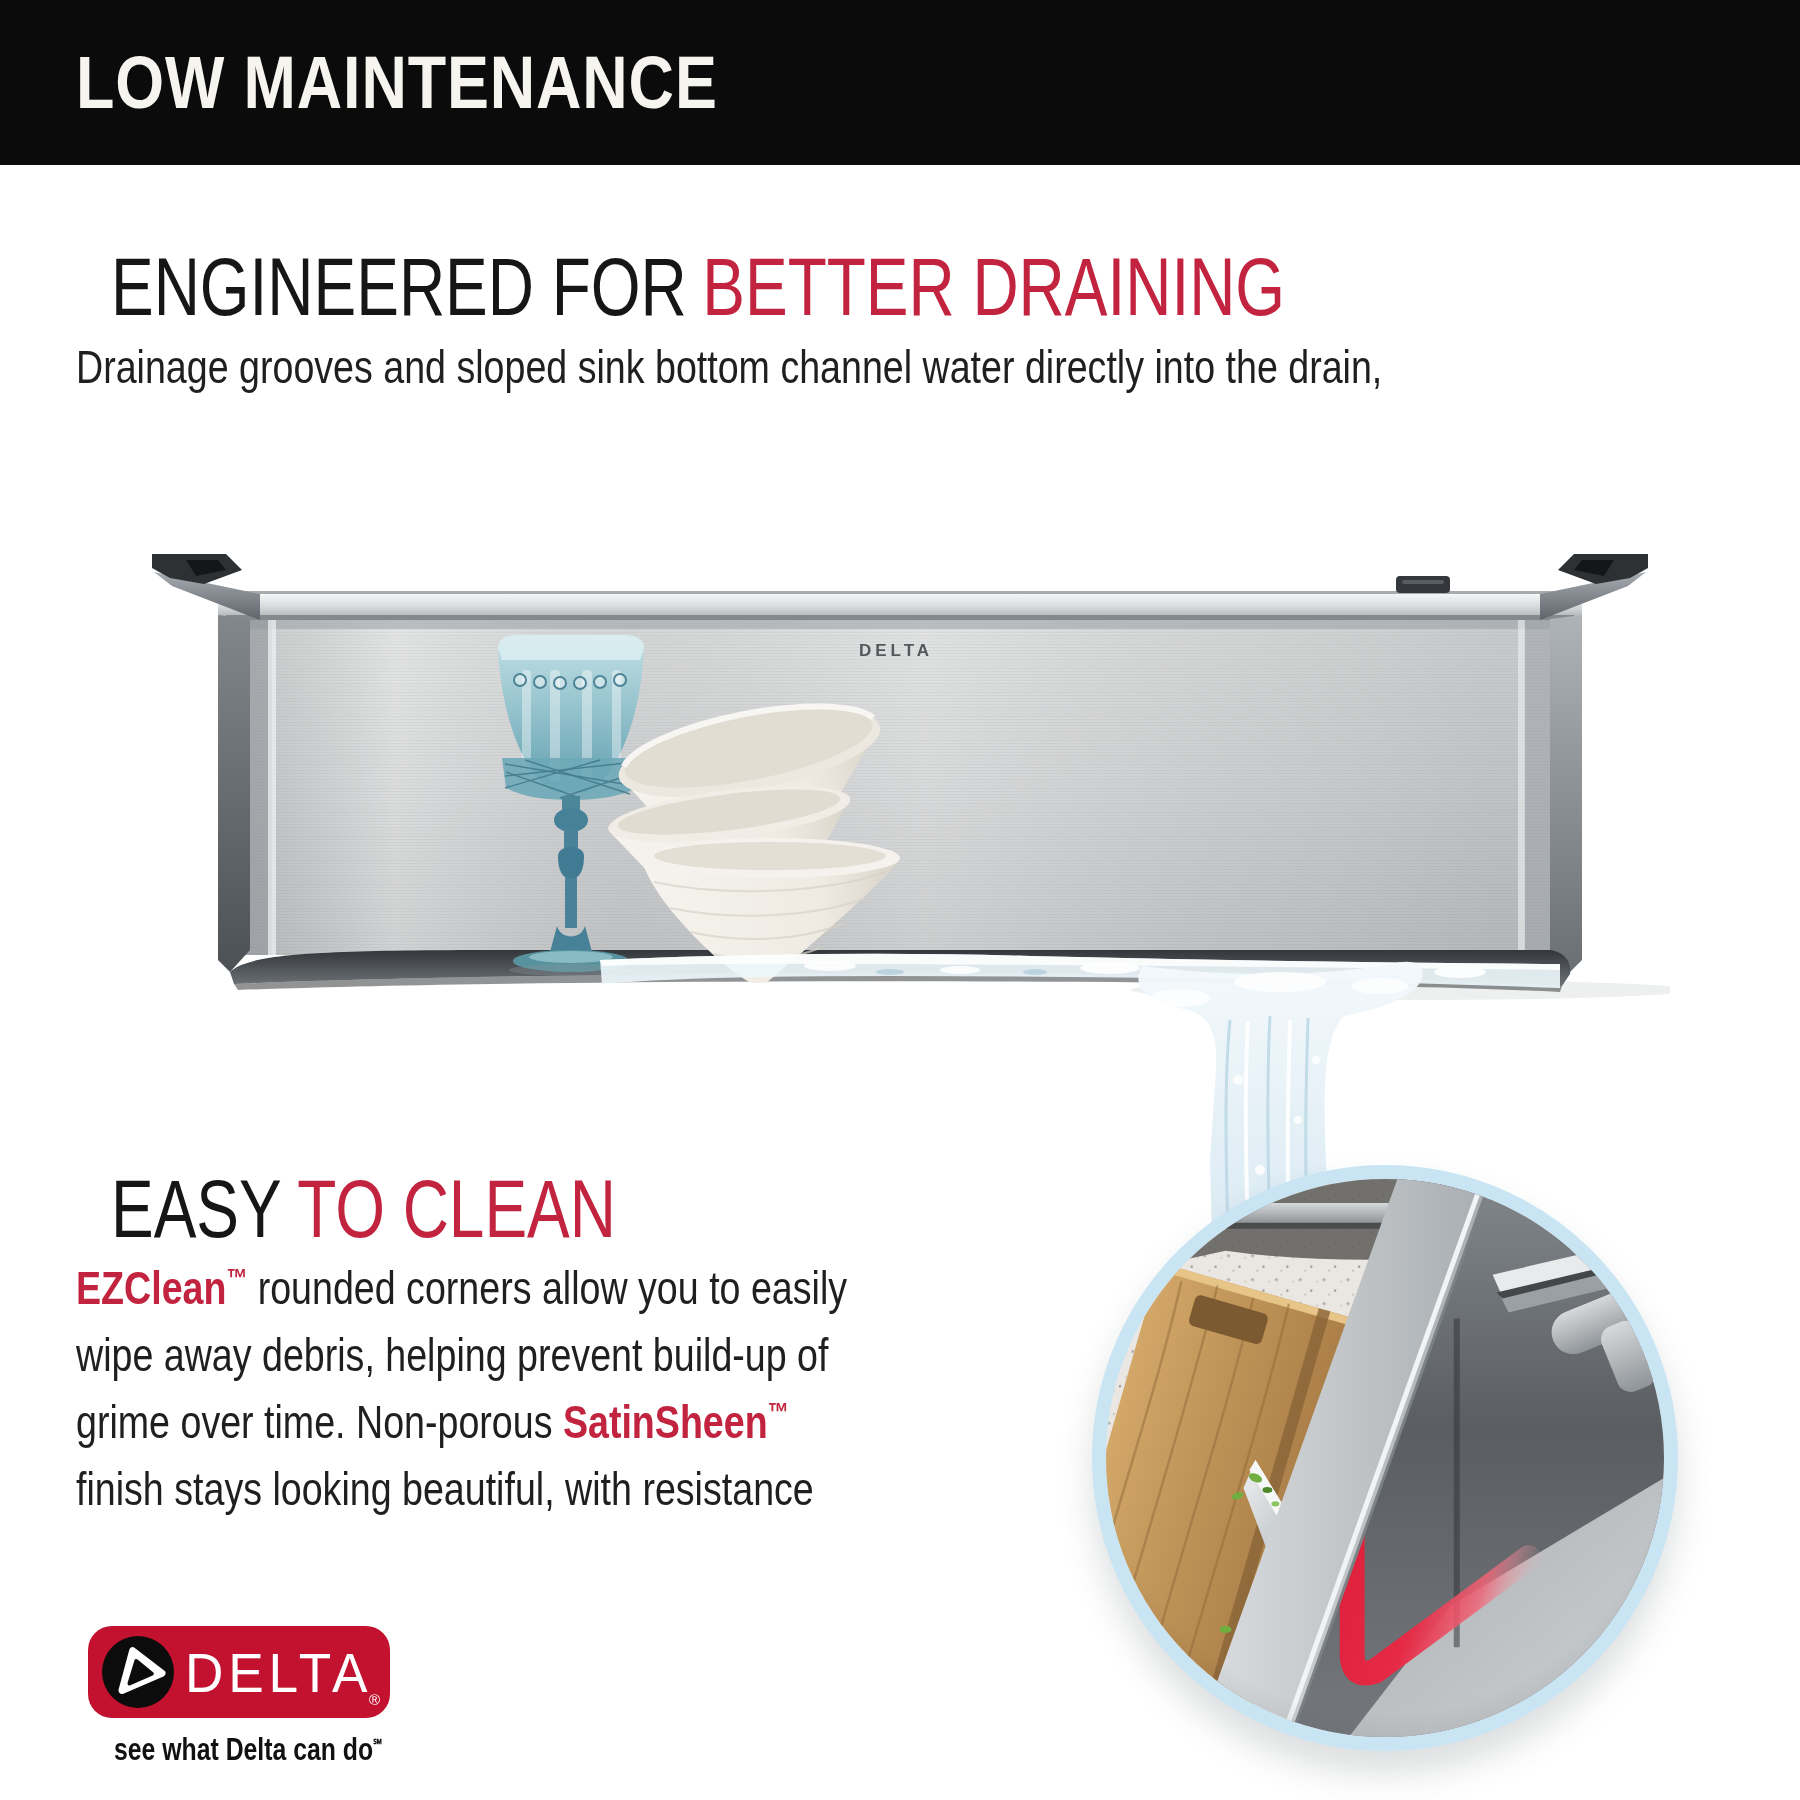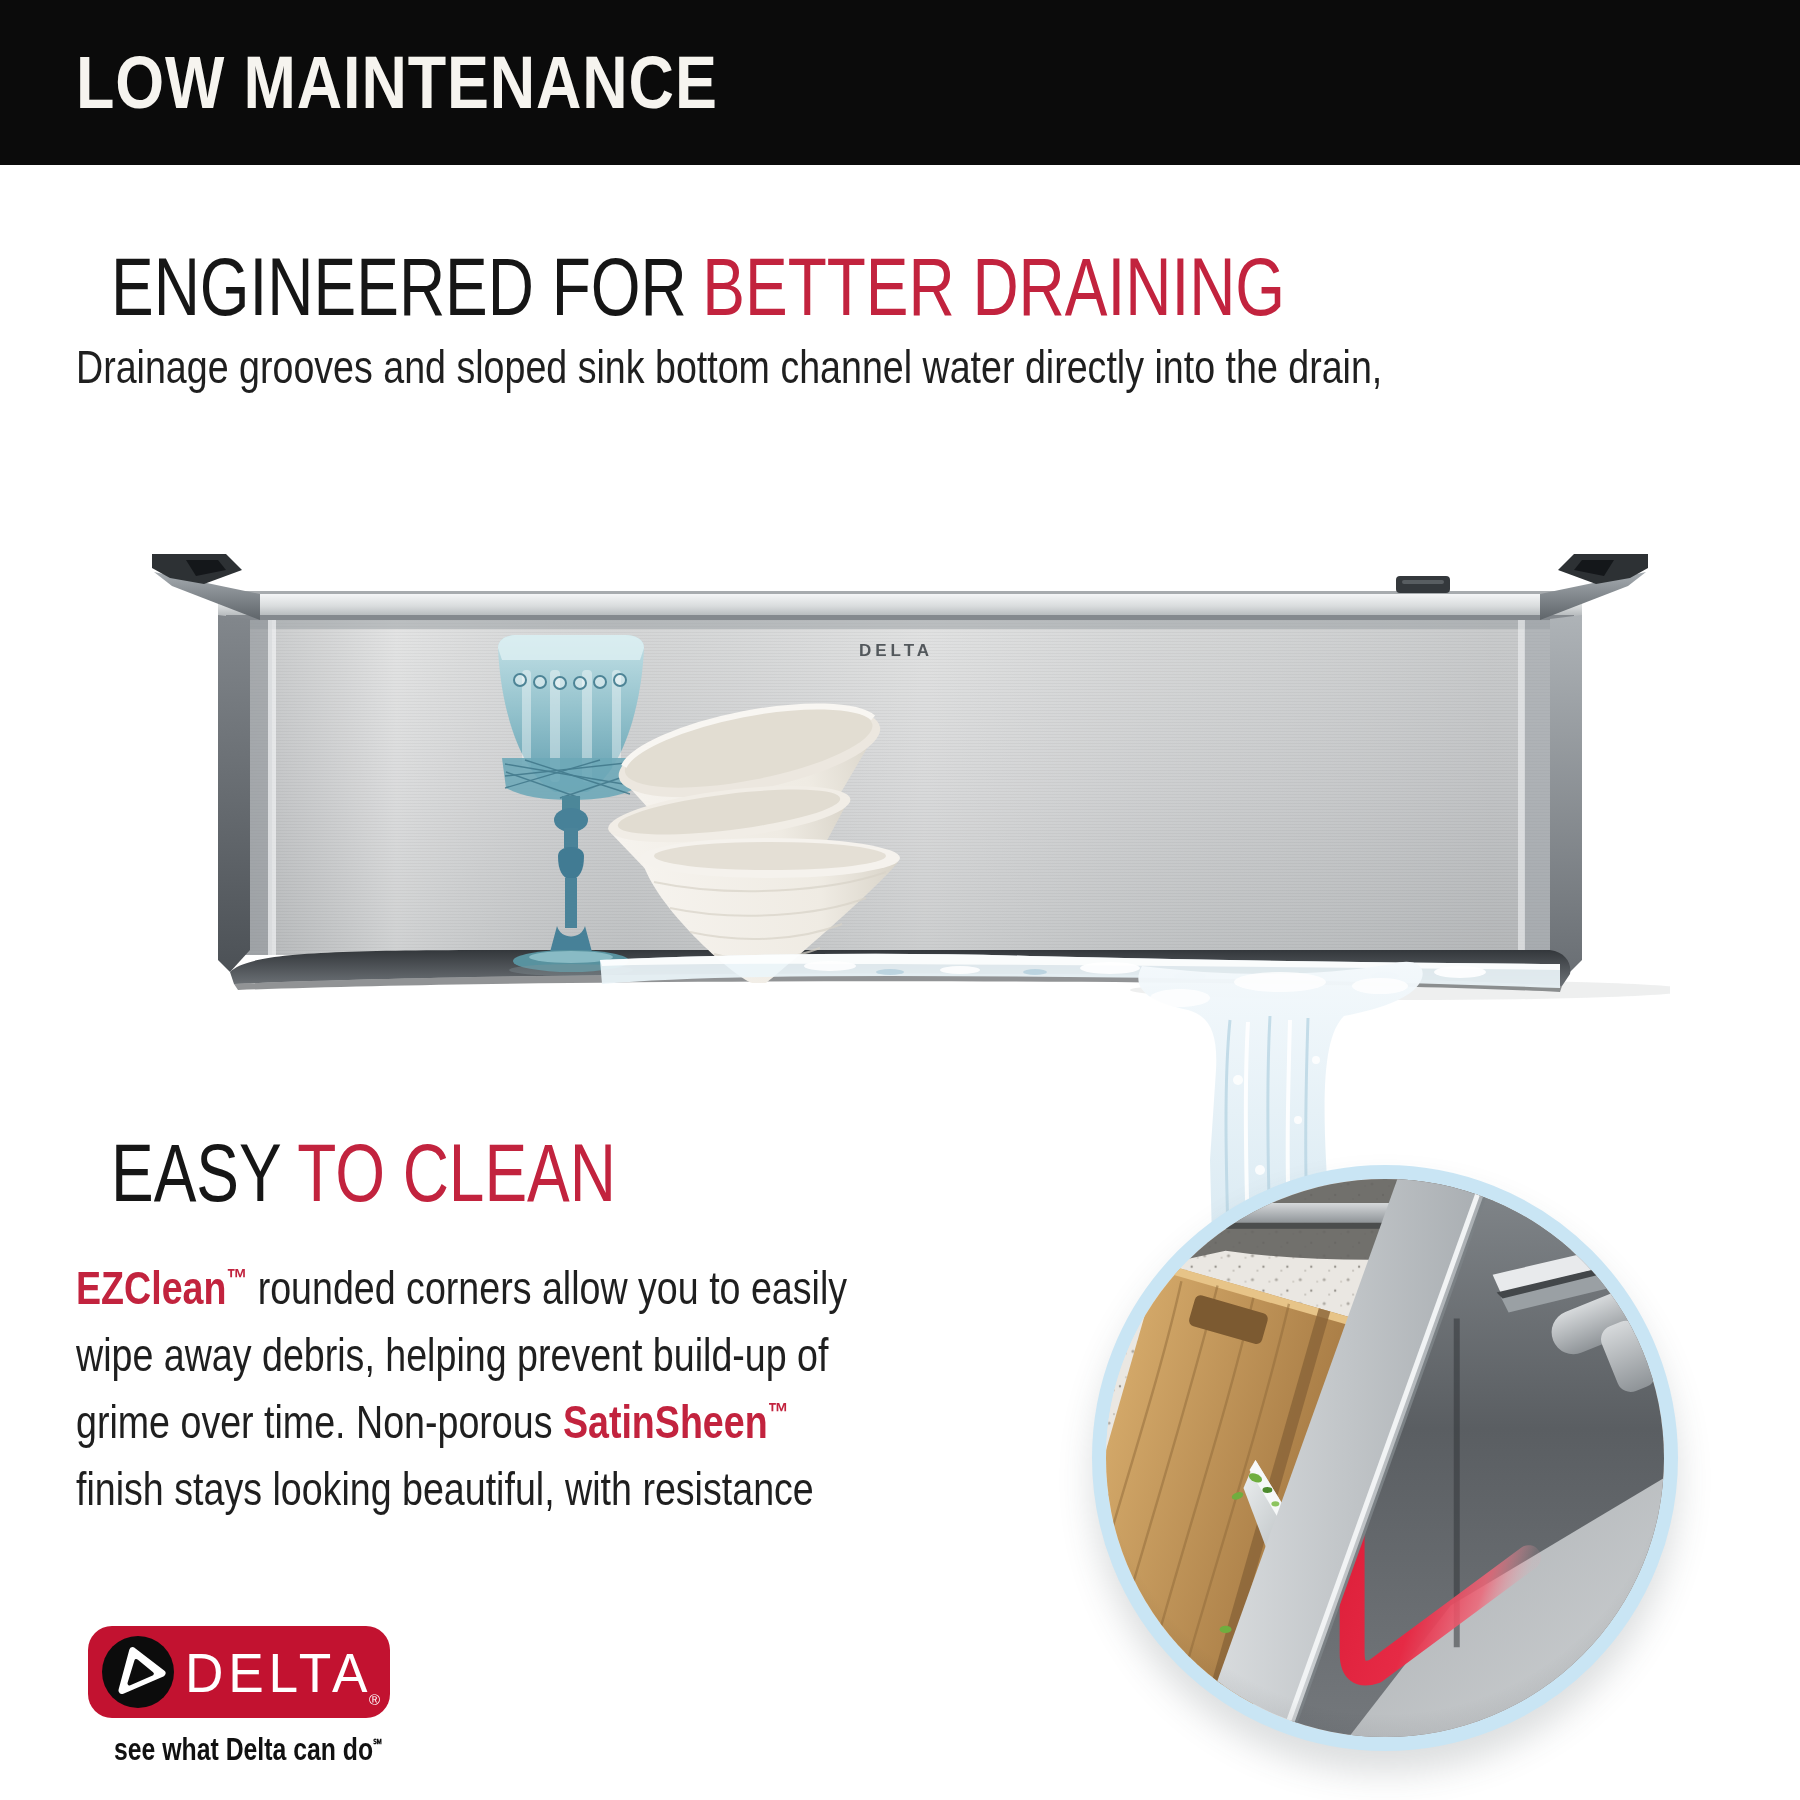--- a/index.html
+++ b/index.html
@@ -268,21 +268,21 @@
       <polygon points="1516,52 1410,74 1410,100 1498,66" fill="url(#flg)"></polygon>
       <polygon points="1518,34 1444,34 1428,50 1466,64 1500,58 1518,48" fill="#2d3134"></polygon>
       <polygon points="1484,40 1452,40 1444,50 1474,56" fill="#14171a"></polygon>
     </g>
     <g>
       <rect x="1266" y="56" width="54" height="17" rx="4" fill="#34383c"></rect>
       <rect x="1272" y="60" width="42" height="4" rx="2" fill="#585d61"></rect>
     </g>
   </svg>
 
-  <div class="h2" style="top:1132px;z-index:3;">
+  <div class="h2" style="top:1168px;z-index:3;">
     <span class="cx">
       <span class="blk">EASY</span><span class="red">TO CLEAN</span>
     </span>
   </div>
 
   <div class="para para2" style="top:1238px;z-index:3;">
     <div class="pline"><span class="cx2">
       <span class="brand-red">EZClean</span><span class="tm-red">™</span><span> rounded corners allow you to easily</span>
     </span></div>
     <div class="pline"><span class="cx2">wipe away debris, helping prevent build-up of</span></div>

